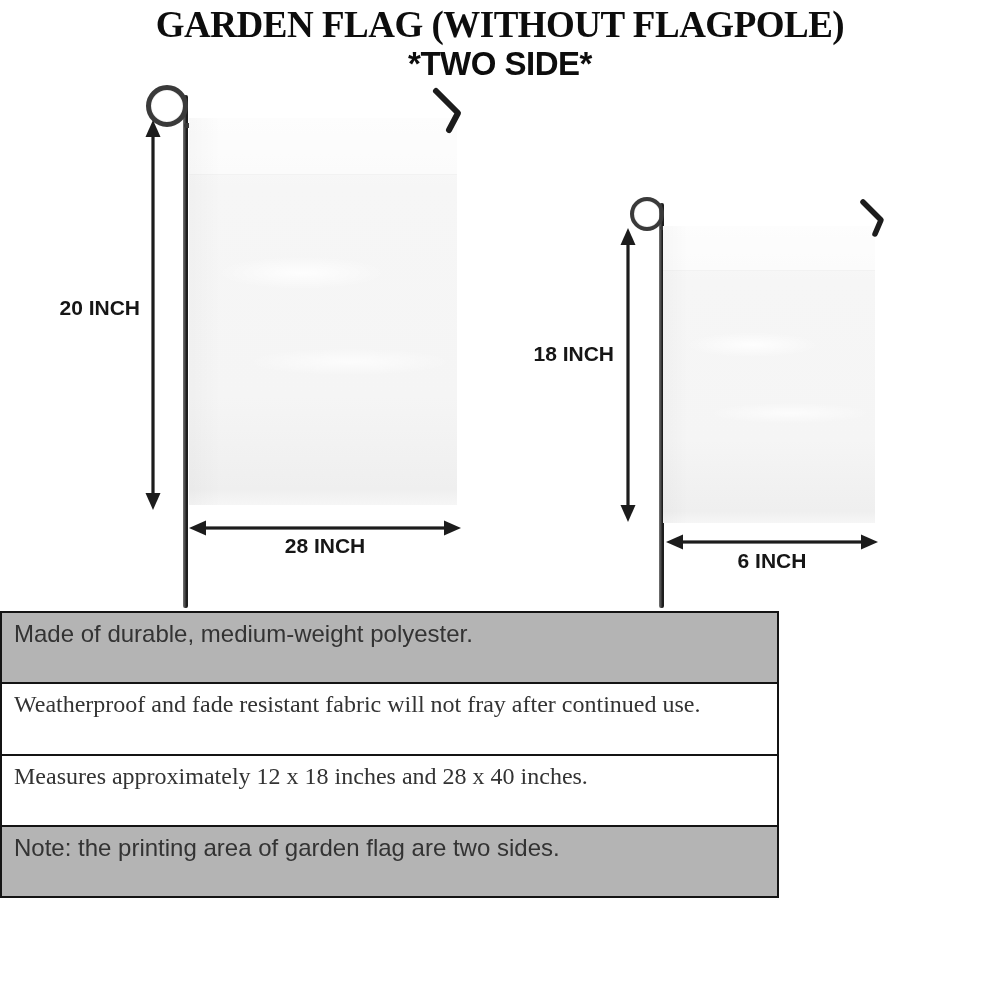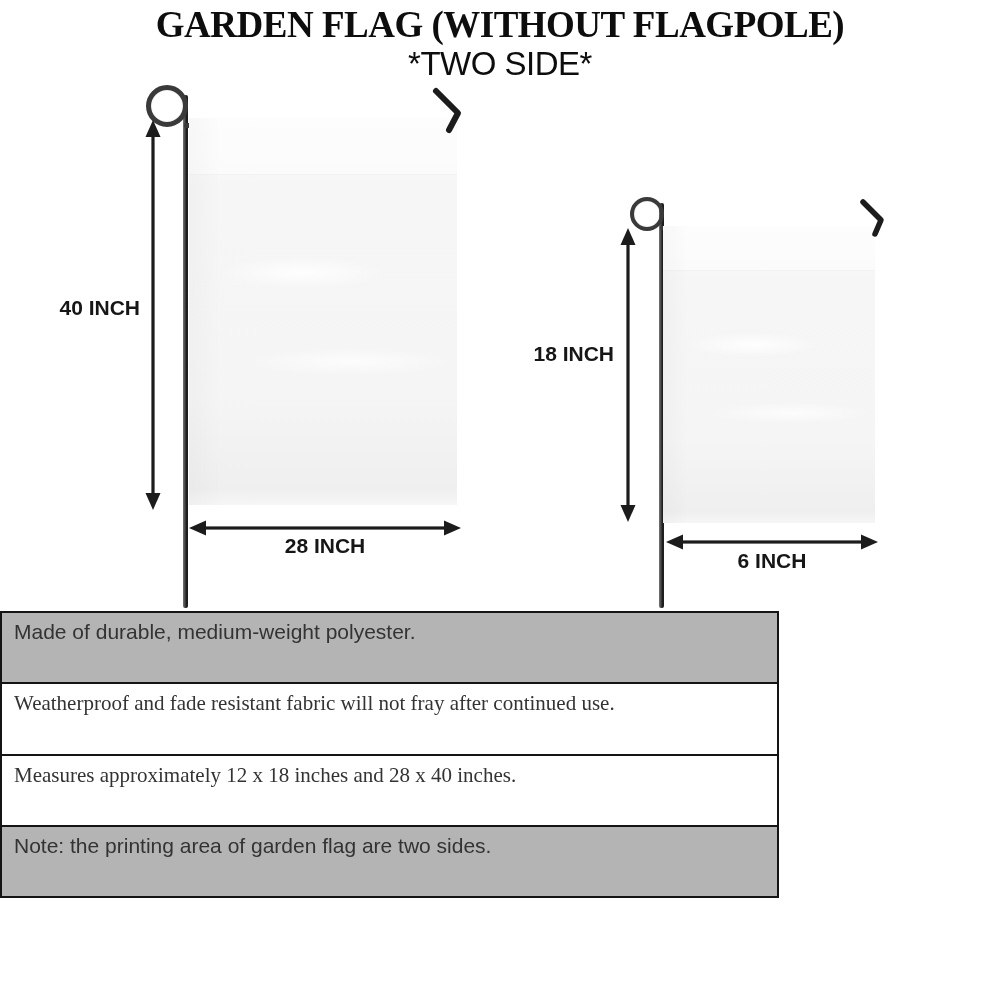--- a/index.html
+++ b/index.html
@@ -12,21 +12,21 @@
   .abs{position:absolute;}
 
   
   .title{
     top:6px;left:0;width:100%;text-align:center;
     font-size:37px;font-weight:800;letter-spacing:-0.5px;
     color:#0d0d0d;line-height:1.05;font-family:Liberation Serif, serif;
   }
   .subtitle{
     top:45px;left:0;width:100%;text-align:center;
-    font-size:33px;font-weight:400;letter-spacing:-0.5px;
+    font-size:33px;font-weight:700;letter-spacing:-0.5px;
     color:#0d0d0d;
   }
 
   
   .pole{
     width:5px;border-radius:2px;
     background:linear-gradient(to right,#767676,#1e1e1e 70%);
   }
   .loop{
     border-radius:50%;
@@ -65,21 +65,21 @@
   
   .features{
     top:611px;left:0px;width:779px;height:287px;
     border:2.5px solid var(--border-black,#141414);
     box-sizing:border-box;
     display:flex;flex-direction:column;
   }
   .feature-row{
     flex:1;box-sizing:border-box;
     padding:7px 12px 0 12px;
-    font-size:21px;color:#333333;
+    font-size:24px;color:#333333;
     border-top:2.5px solid var(--border-black,#141414);
   }
   .feature-row:first-child{border-top:none;}
   .feature-row.gray{background:var(--row-gray,#b4b4b4);}
   .feature-row.white{background:var(--row-white,#ffffff);font-family:Liberation Serif, serif;}
 
   svg{display:block;}
 </style>
 </head>
 <body>
@@ -100,21 +100,21 @@
 
   <svg class="abs" style="left:428px;top:84px;" width="40" height="52" viewBox="0 0 40 52">
     <polyline points="8,7 30,29 21,46" fill="none" stroke="#1c1c1c" stroke-width="6" stroke-linecap="round" stroke-linejoin="round"></polyline>
   </svg>
 
   <svg class="abs" style="left:142px;top:120px;" width="22" height="390" viewBox="0 0 22 390">
     <rect x="9.4" y="14" width="3.2" height="362" fill="#1c1c1c"></rect>
     <polygon points="11,0 3.5,17 18.5,17" fill="#1c1c1c"></polygon>
     <polygon points="11,390 3.5,373 18.5,373" fill="#1c1c1c"></polygon>
   </svg>
-  <div class="abs dim-label right-align" style="left:18px;top:296px;width:122px;">40 INCH</div>
+  <div class="abs dim-label right-align" style="left:18px;top:296px;width:122px;">20 INCH</div>
 
   <svg class="abs" style="left:189px;top:517px;" width="272" height="22" viewBox="0 0 272 22">
     <rect x="14" y="9.4" width="244" height="3.2" fill="#1c1c1c"></rect>
     <polygon points="0,11 17,3.5 17,18.5" fill="#1c1c1c"></polygon>
     <polygon points="272,11 255,3.5 255,18.5" fill="#1c1c1c"></polygon>
   </svg>
   <div class="abs dim-label center-align" style="left:189px;top:534px;width:272px;">28 INCH</div>
 </div>
 
 <div>

